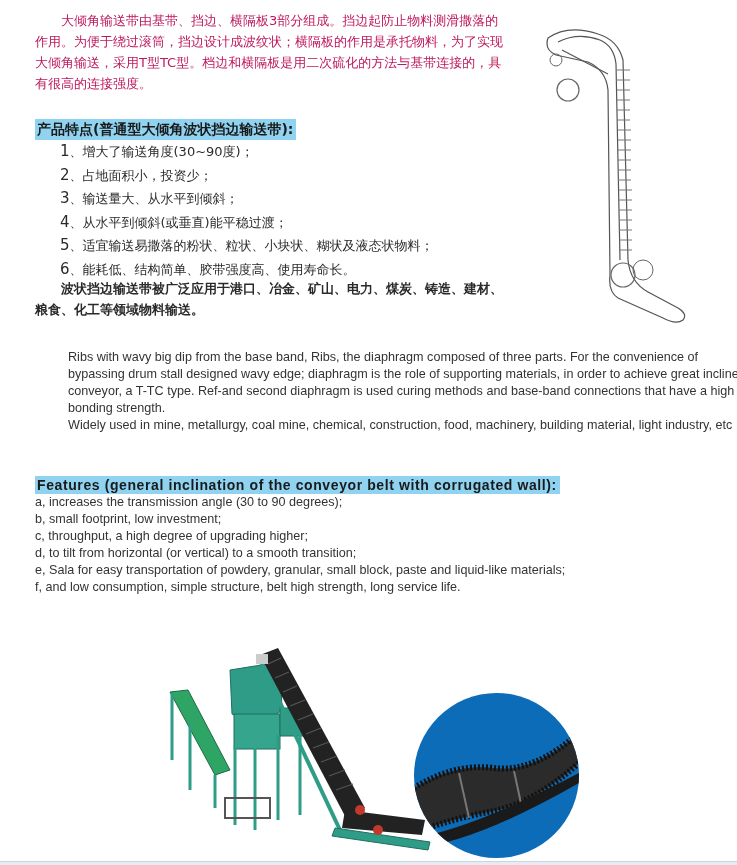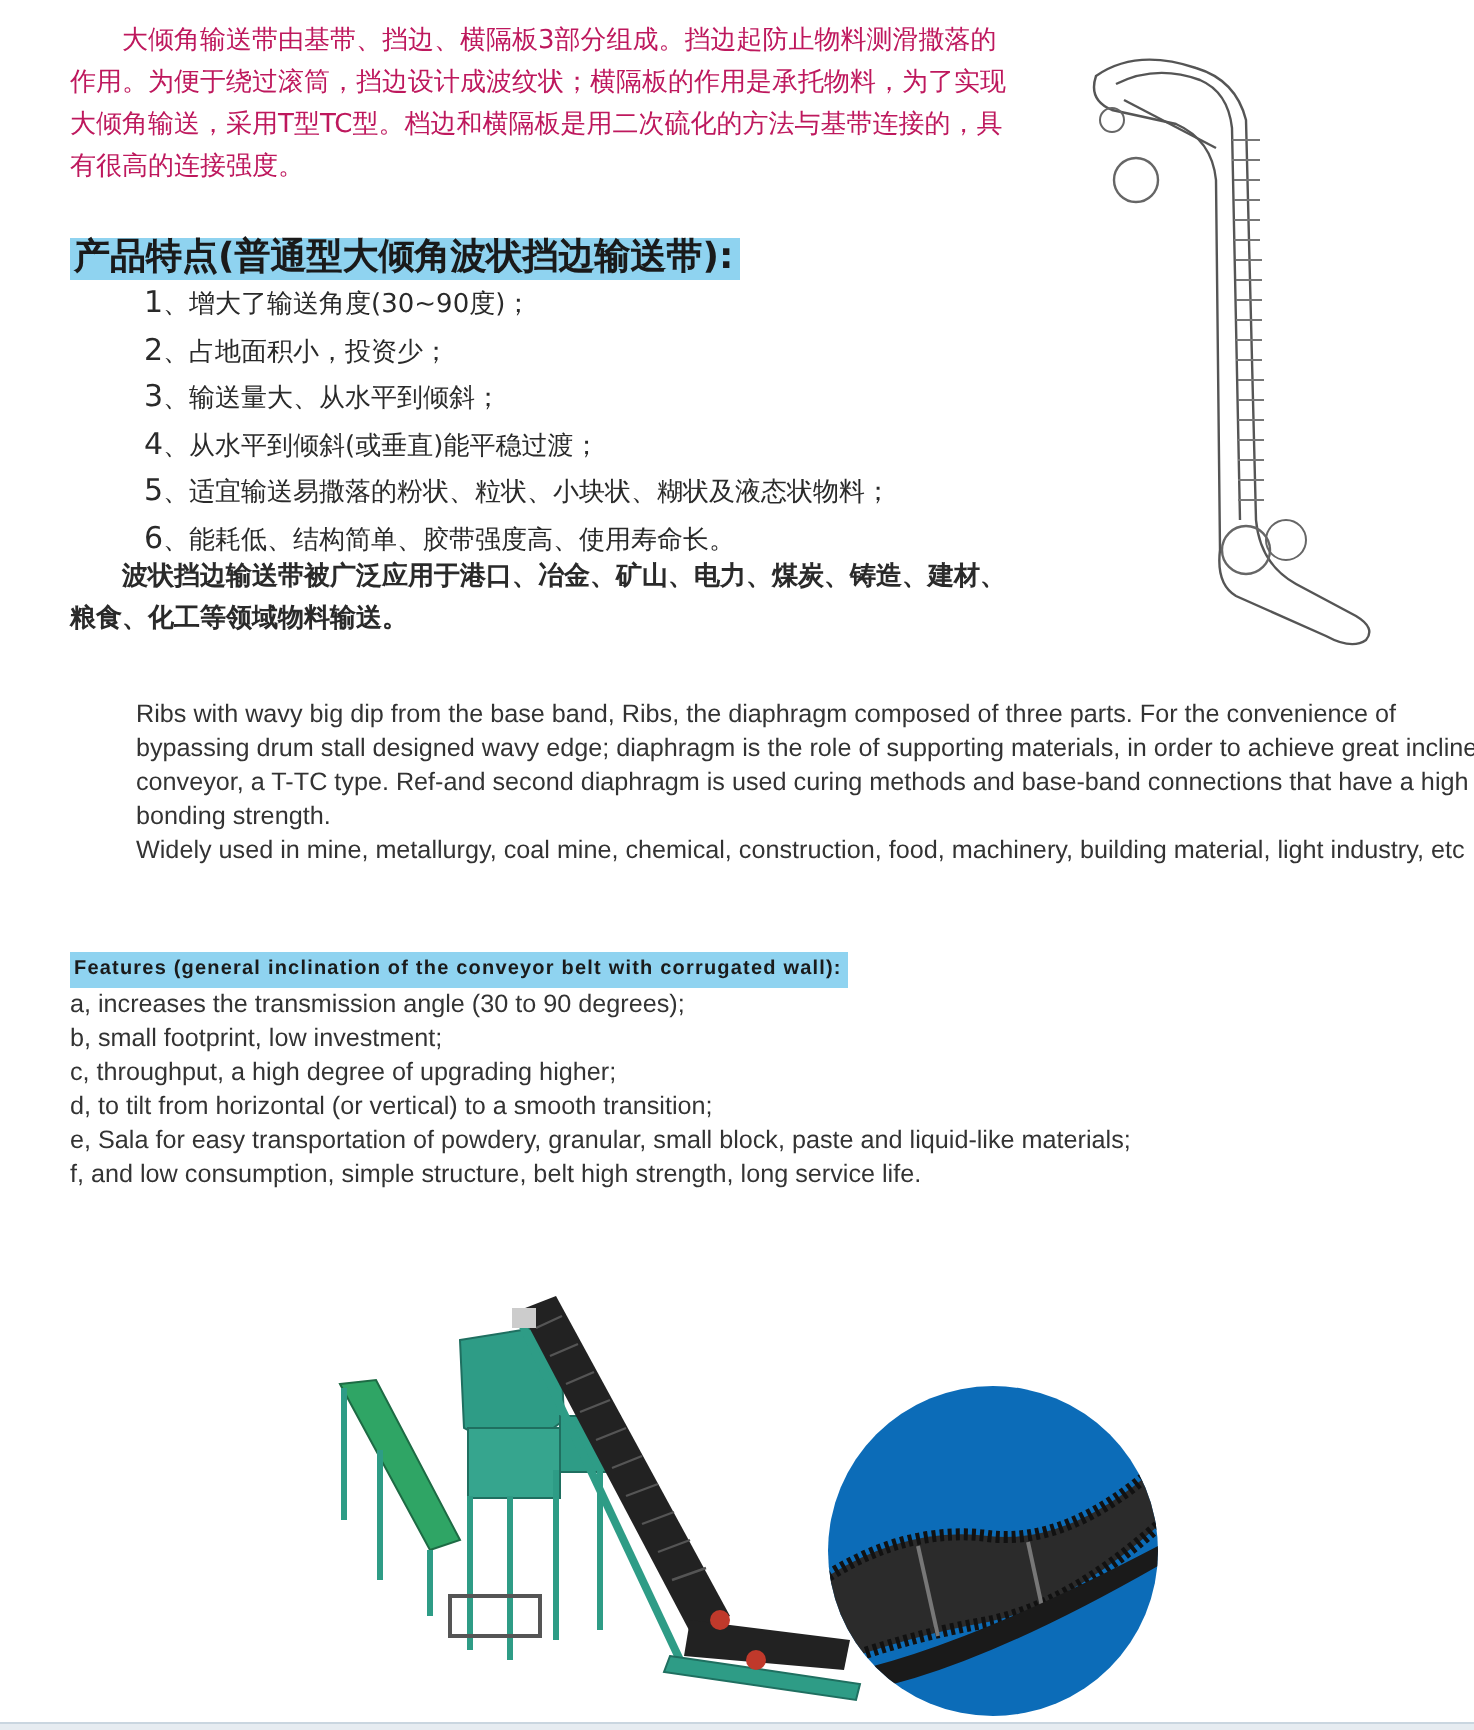--- a/index.html
+++ b/index.html
@@ -1,27 +1,27 @@
 <!DOCTYPE html>
 <html><head>
 <meta charset="utf-8">
 <style>
   html, body { margin:0; padding:0; background:#ffffff; }
   body { width:737px; height:865px; position:relative; overflow:hidden; font-family:"DejaVu Sans", sans-serif; color:#333; }
   .cn-block { position:absolute; left:35px; top:10px; width:475px; font-size:13px; line-height:21px; color:#be185d; }
   .cn-block p { margin:0; text-indent:2em; }
-  .cn-heading { position:absolute; left:35px; top:119px; font-size:18px; font-weight:bold; background:#8fd3f0; padding:1px 3px 2px 2px; color:#1a1a1a; line-height:18px; }
-  .cn-list { position:absolute; left:60px; top:140px; font-size:13px; color:#2a2a2a;margin-left:12px; }
+  .cn-heading { position:absolute; left:35px; top:119px; font-size:14px; font-weight:bold; background:#8fd3f0; padding:1px 3px 2px 2px; color:#1a1a1a; line-height:18px; }
+  .cn-list { position:absolute; left:60px; top:140px; font-size:13px; color:#2a2a2a; }
   .cn-list div { height:23.5px; line-height:23.5px; }
   .cn-list .num { font-size:15px; }
   .cn-app { position:absolute; left:35px; top:278px; width:470px; font-size:13px; line-height:21px; color:#2a2a2a; }
   .cn-app p { margin:0; text-indent:2em;font-weight:bold; }
   .en-block { position:absolute; left:35px; top:349px; width:680px; font-family:"Liberation Sans", sans-serif; font-size:12.6px; line-height:17px; color:#333;margin-left:33px; }
   .en-block p { margin:0; }
-  .en-heading { position:absolute; left:35px; top:476px; font-family:"Liberation Sans", sans-serif; font-size:10px; font-weight:bold; letter-spacing:0.6px; background:#8fd3f0; padding:1px 3px 1px 2px; color:#1a1a1a; line-height:16px; }
+  .en-heading { position:absolute; left:35px; top:476px; font-family:"Liberation Sans", sans-serif; font-size:14px; font-weight:bold; letter-spacing:0.6px; background:#8fd3f0; padding:1px 3px 1px 2px; color:#1a1a1a; line-height:16px; }
   .en-list { position:absolute; left:35px; top:494px; font-family:"Liberation Sans", sans-serif; font-size:12.6px; line-height:17px; color:#333; }
   .en-list div { height:17px; }
   .illus-vertical { position:absolute; left:538px; top:20px; width:165px; height:305px; }
   .illus-main { position:absolute; left:160px; top:630px; width:280px; height:230px; }
   .illus-circle { position:absolute; left:414px; top:693px; width:165px; height:165px; border-radius:50%; background:#0c6cb8; overflow:hidden; }
   .bottom-bar { position:absolute; left:0; top:861px; width:737px; height:4px; background:#e6ecf1; border-top:1px solid #c9d6e0; }
 </style>
 </head>
 <body>
 

